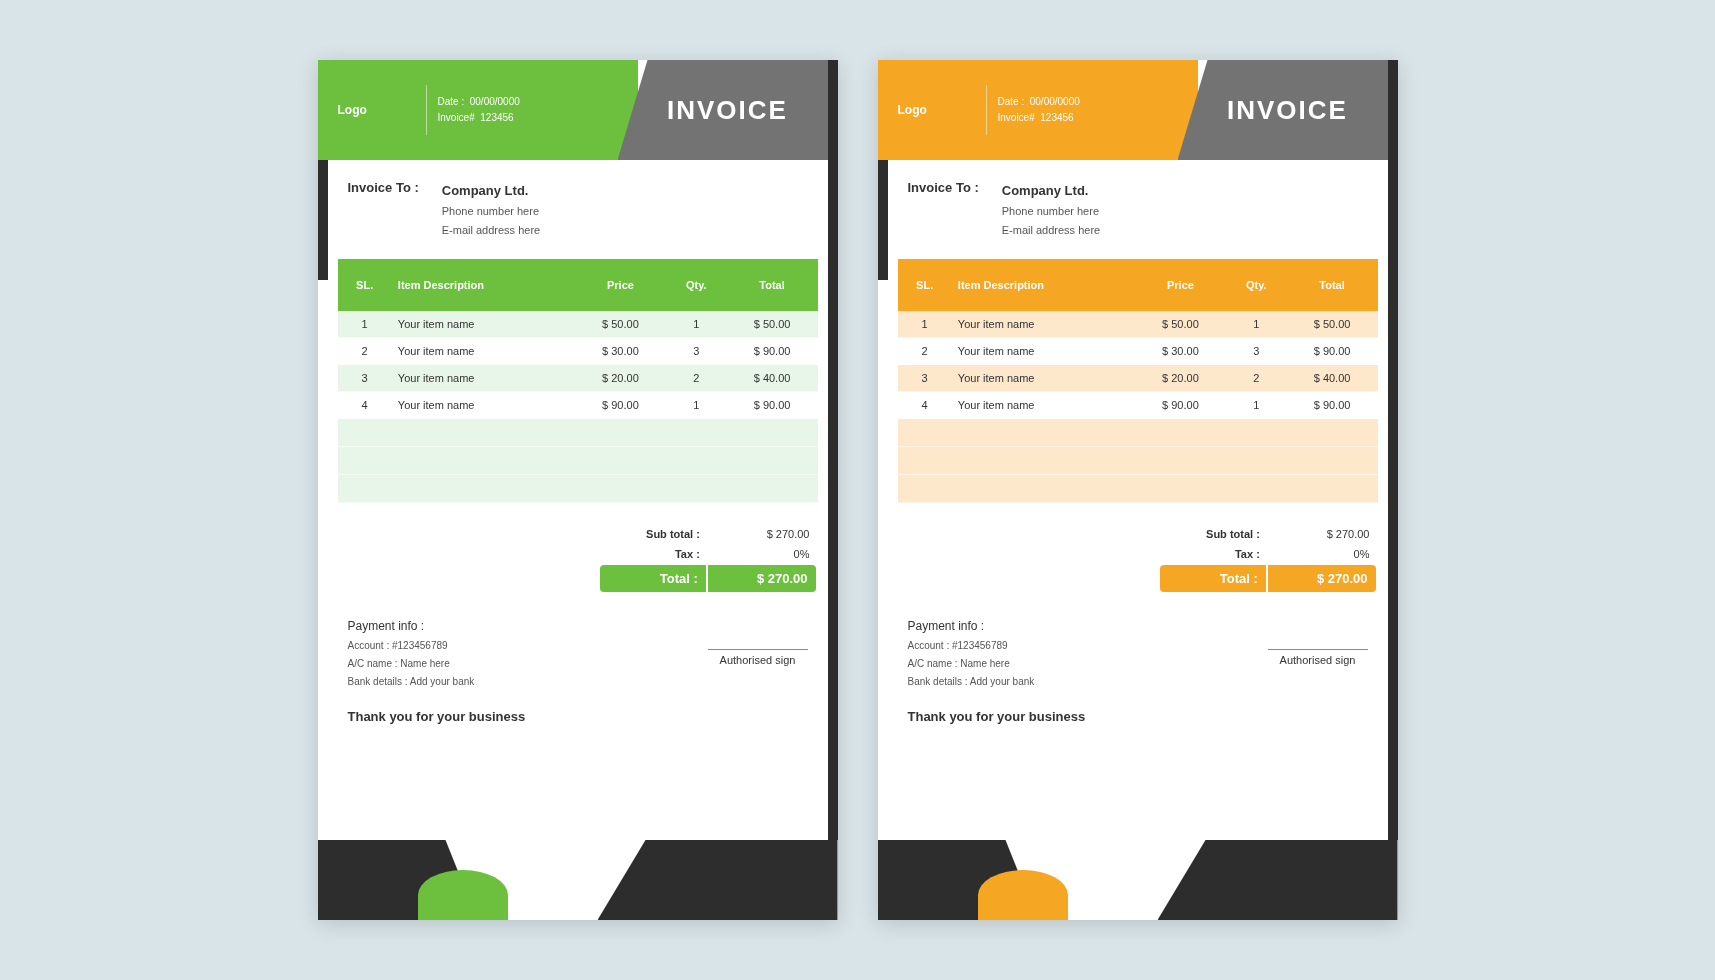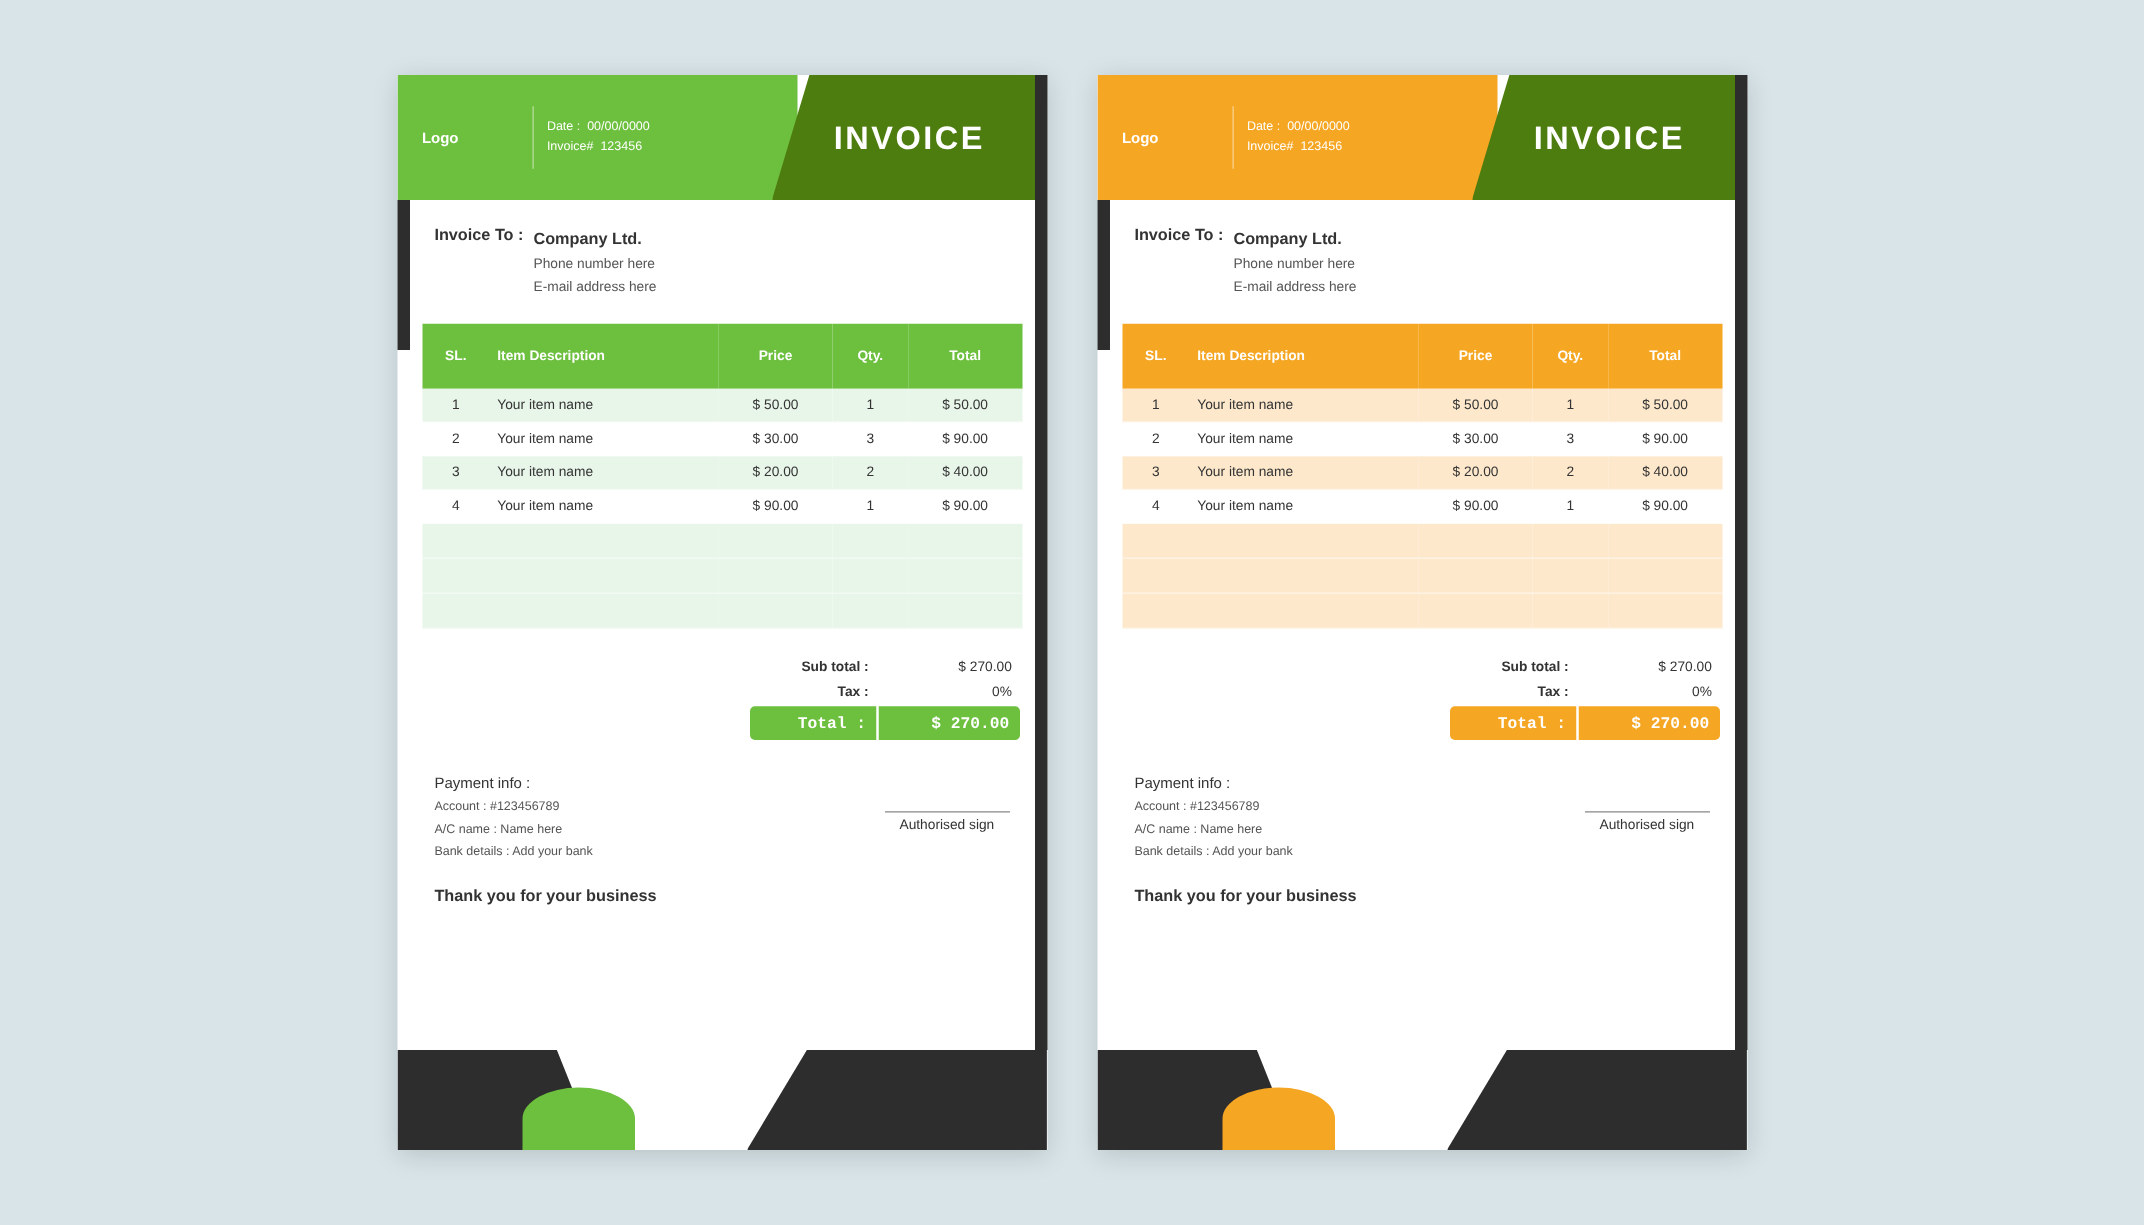--- a/index.html
+++ b/index.html
@@ -39,21 +39,21 @@
       position: absolute;
       top: 0; left: 0;
       width: 320px;
       height: 100%;
     }
     .header-dark-block {
       position: absolute;
       top: 0; right: 0;
       width: 220px;
       height: 100%;
-      background: #4d7c0f;
+      background: #737373;
       clip-path: polygon(30px 0, 100% 0, 100% 100%, 0 100%);
       display: flex;
       align-items: center;
       justify-content: center;
     }
     .header-side-bar {
       position: absolute;
       top: 0; right: -8px;
       width: 18px;
       height: 100%;
@@ -95,21 +95,21 @@
       letter-spacing: 2px;
       position: relative;
       z-index: 2;
     }
 
     
     .invoice-to {
       padding: 20px 30px 10px 30px;
       display: flex;
       align-items: flex-start;
-      gap: 8px;
+      gap: 23px;
     }
     .invoice-to-label {
       font-size: 13px;
       font-weight: bold;
       color: #333;
       white-space: nowrap;
     }
     .invoice-to-details {
       font-size: 11px;
       color: #555;
@@ -170,21 +170,20 @@
       width: 220px;
     }
     .totals-table tr td { padding: 3px 6px; }
     .totals-table tr td:first-child { text-align: right; font-weight: bold; }
     .totals-table tr td:last-child { text-align: right; }
     .total-highlight-row td {
       color: #fff !important;
       font-weight: bold !important;
       font-size: 13px !important;
       padding: 6px 8px !important;
-      font-family: Liberation Mono, monospace;
     }
     .total-highlight-row td:first-child {
       border-radius: 4px 0 0 4px;
     }
     .total-highlight-row td:last-child {
       border-radius: 0 4px 4px 0;
     }
 
     
     .footer-section {

